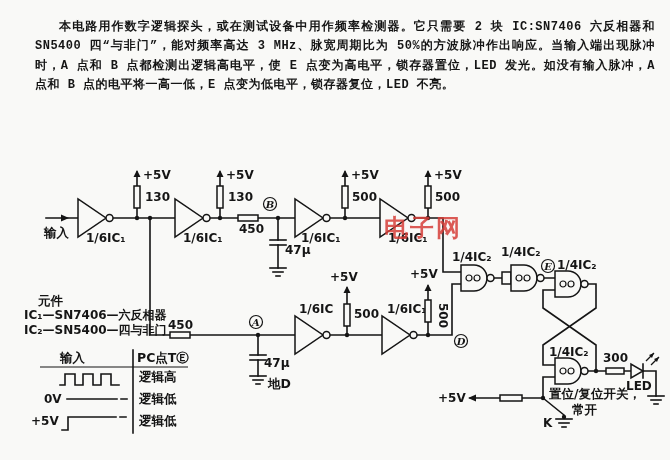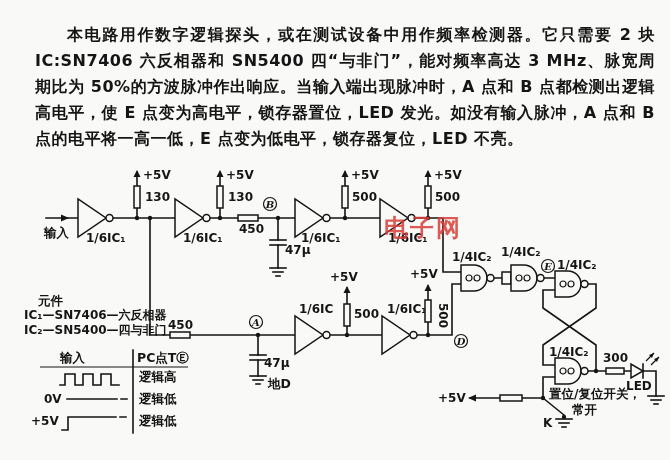--- a/index.html
+++ b/index.html
@@ -4,22 +4,22 @@
 <style>
   html,body{margin:0;padding:0;}
   body{
     width:670px;height:460px;overflow:hidden;position:relative;
     background:#f9f9f7;
     font-family:"DejaVu Sans","Liberation Sans",sans-serif;
     color:#151515;
   }
   #desc{
     position:absolute;left:35px;top:6px;width:620px;
-    font-size:16px;line-height:1.62;font-weight:bold;
-    text-align:justify;text-indent:2em;letter-spacing:.5px;
+    font-size:12px;line-height:1.62;font-weight:bold;
+    text-align:justify;text-indent:2em;letter-spacing:.5px;font-family:Liberation Mono, monospace;
   }
   #schematic{position:absolute;left:0;top:0;}
   svg .w{stroke:#151515;stroke-width:1.6;fill:none;stroke-linecap:square;}
   svg .thin{stroke:#151515;stroke-width:1.2;fill:none;}
   svg .comp{stroke:#151515;stroke-width:1.5;fill:#f9f9f7;}
   svg .dot{fill:#151515;stroke:none;}
   svg text{fill:#151515;font-family:"DejaVu Sans","Liberation Sans",sans-serif;}
   .lbl{font-size:12px;font-weight:bold;}
   .lbl-cn{font-size:12.5px;font-weight:bold;}
   .nodeL{font-size:10px;font-style:italic;font-weight:bold;font-family:"DejaVu Serif","Liberation Serif",serif;}

